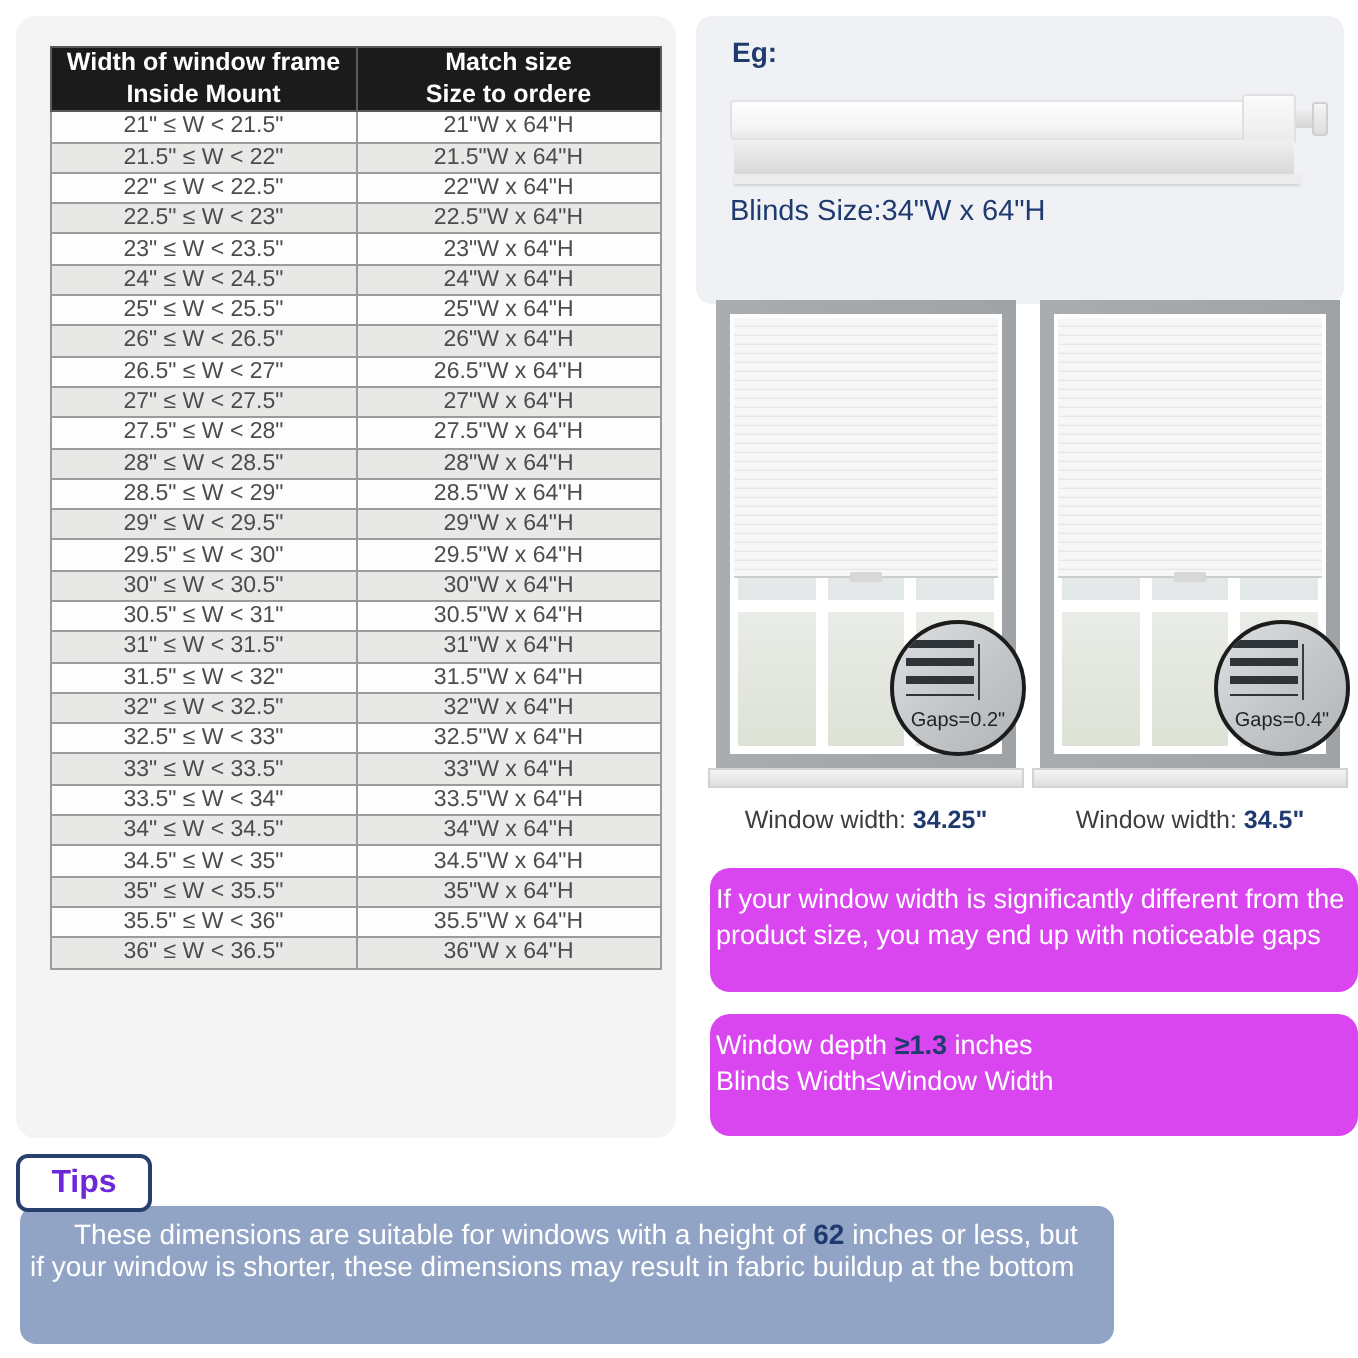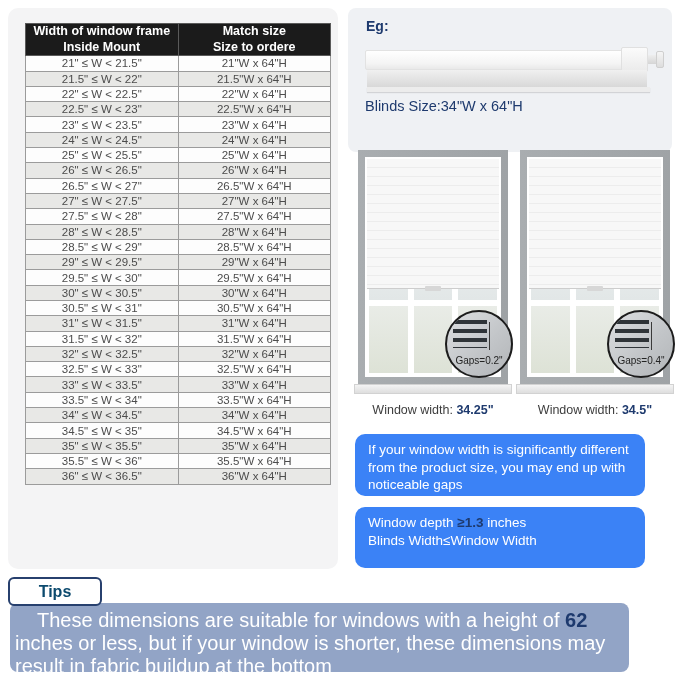--- a/index.html
+++ b/index.html
@@ -152,42 +152,42 @@
   .width-label {
     position: absolute; top: 403px; width: 150px;
     text-align: center; font-size: 12.5px; color: #3d3d3d;
   }
   .width-label.w1 { left: 358px; }
   .width-label.w2 { left: 520px; }
   .width-label b { color: #1e3a6e; }
 
   
   .note-box {
-    position: absolute; left: 355px; width: 290px;
-    background: #3b82f6; border-radius: 10px;
+    position: absolute; left: 355px; width: 324px;
+    background: #d946ef; border-radius: 10px;
     color: #ffffff; font-size: 13.5px; line-height: 1.3;
-    padding: 7px 13px;
+    padding: 7px 3px;
   }
   .note-box.gap-note { top: 434px; height: 62px; }
   .note-box.rules-note { top: 507px; height: 61px; }
   .note-box .hl { color: #1e3a6e; font-weight: bold; }
 
   
   .tips-label {
     position: absolute; left: 8px; top: 577px; z-index: 2;
-    width: 94px; height: 29px;
+    width: 68px; height: 29px;
     background: #ffffff; border: 2px solid #27406e; border-radius: 6px;
-    color: #0c4a6e; font-size: 16px; font-weight: bold;
+    color: #6d28d9; font-size: 16px; font-weight: bold;
     text-align: center; line-height: 25px;
   }
   .tips-box {
     position: absolute; left: 10px; top: 603px;
-    width: 619px; height: 69px;
+    width: 547px; height: 69px;
     background: #92a4c6; border-radius: 8px;
-    color: #ffffff; font-size: 20px; line-height: 1.16;
+    color: #ffffff; font-size: 14px; line-height: 1.16;
     padding: 6px 8px 5px 5px;
   }
   .tips-box p { text-indent: 22px; margin: 0 0 2px 0; }
   .tips-box .hl { color: #1e3a6e; font-weight: bold; }
 </style>
 </head>
 <body>
 
 <section class="left-panel">
   <table class="size-table">

